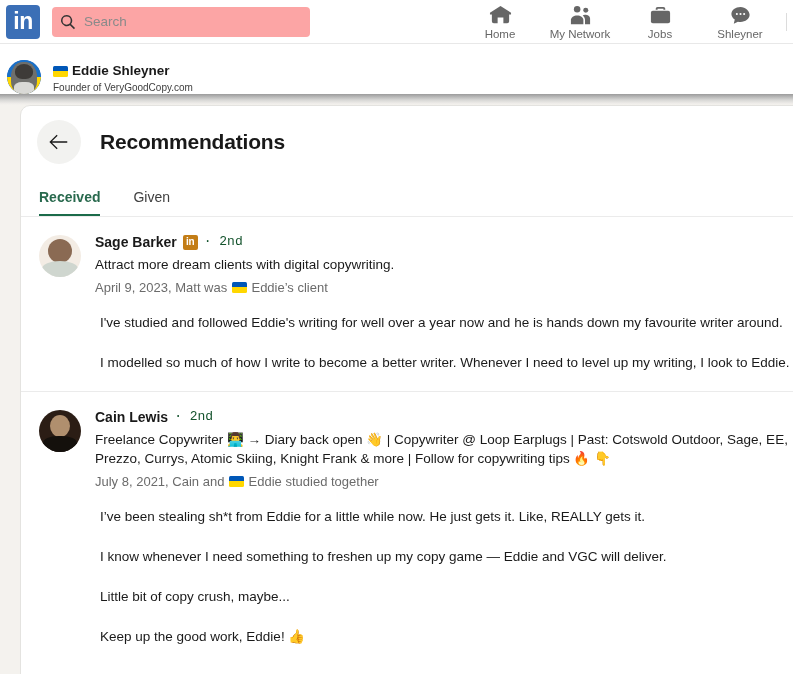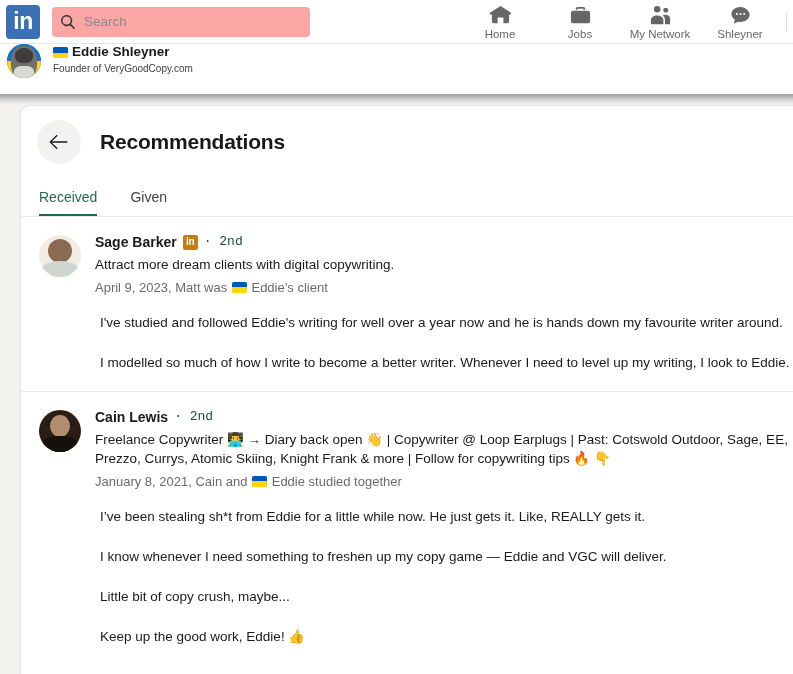--- a/index.html
+++ b/index.html
@@ -100,21 +100,21 @@
     width: 1px;
     height: 18px;
     background: #dcdcdc;
   }
 
   
   .profile-strip {
     background: #ffffff;
     height: 50px;
     display: flex;
-    align-items: flex-start;
+    align-items: flex-end;
     padding-left: 7px;
   }
   .profile-avatar {
     position: relative;
     width: 34px; height: 34px;
     border-radius: 50%;
     flex: 0 0 auto;
     overflow: hidden;
     background: #2d6cc0;
   }
@@ -225,21 +225,21 @@
     color: #404040;
     padding: 8px 0 9px 0;
     margin-right: 33px;
     cursor: pointer;
     border-bottom: 2px solid transparent;
     background: none; border-top: 0; border-left: 0; border-right: 0;
     font-family: "Liberation Sans", sans-serif;
   }
   .tab.active {
     color: #28694d;
-    font-weight: normal;
+    font-weight: bold;
     border-bottom-color: #1b6b4a;
   }
 
   
   .rec-list { padding: 0; }
   .rec {
     padding: 16px 24px 18px 18px;
   }
   .rec + .rec { border-top: 1px solid #ebebeb; }
 
@@ -356,36 +356,36 @@
     </svg>
     <input class="search-input" type="text" value="" placeholder="Search" style="">
   </div>
 
   <div class="nav-items">
     <div class="nav-item">
       <svg width="23" height="23" viewBox="0 0 24 24">
         <path fill="#666" d="M23 9v2h-2v7a2 2 0 01-2 2h-4v-6H9v6H5a2 2 0 01-2-2v-7H1V9l11-7 11 7z"></path>
       </svg>
       <span class="nav-label">Home</span>
-    </div>
-    <div class="nav-item">
-      <svg width="23" height="23" viewBox="0 0 24 24">
-        <path fill="#666" d="M9 3h6a2 2 0 012 2v1h-2V5H9v1H7V5a2 2 0 012-2z"></path>
-        <rect x="2" y="7" width="20" height="13" rx="2" fill="#666"></rect>
-      </svg>
-      <span class="nav-label">Jobs</span>
     </div>
     <div class="nav-item">
       <svg width="23" height="23" viewBox="0 0 24 24">
         <circle cx="8.5" cy="5.5" r="3.4" fill="#666"></circle>
         <circle cx="17.5" cy="6.5" r="2.6" fill="#666"></circle>
         <path fill="#666" d="M2 21v-4.2C2 13.9 5 12 8.5 12s6.5 1.9 6.5 4.8V21H2z"></path>
         <path fill="#666" d="M16.6 11.2c3 0 5.4 1.6 5.4 3.9V21h-5.3v-4.2c0-2-.9-3.7-2.4-4.9.7-.5 1.5-.7 2.3-.7z"></path>
       </svg>
       <span class="nav-label">My Network</span>
+    </div>
+    <div class="nav-item">
+      <svg width="23" height="23" viewBox="0 0 24 24">
+        <path fill="#666" d="M9 3h6a2 2 0 012 2v1h-2V5H9v1H7V5a2 2 0 012-2z"></path>
+        <rect x="2" y="7" width="20" height="13" rx="2" fill="#666"></rect>
+      </svg>
+      <span class="nav-label">Jobs</span>
     </div>
     <div class="nav-item">
       <svg width="23" height="23" viewBox="0 0 24 24">
         <path fill="#666" d="M12 3C6.8 3 2.5 6.3 2.5 10.4c0 2.3 1.4 4.4 3.5 5.7L5 20.6l4.3-2.2c.9.2 1.8.3 2.7.3 5.2 0 9.5-3.3 9.5-7.4S17.2 3 12 3z"></path>
         <circle cx="8.2" cy="10.4" r="1.1" fill="#fff"></circle>
         <circle cx="12" cy="10.4" r="1.1" fill="#fff"></circle>
         <circle cx="15.8" cy="10.4" r="1.1" fill="#fff"></circle>
       </svg>
       <span class="nav-label">Shleyner</span>
     </div>
@@ -454,21 +454,21 @@
       <div class="rec">
         <div class="rec-head">
           <div class="rec-avatar av-cain"></div>
           <div class="rec-meta">
             <div class="rec-name-row">
               <span class="rec-name">Cain Lewis</span>
               <span class="degree">· 2nd</span>
             </div>
             <div class="rec-headline">Freelance Copywriter 👨‍💻 → Diary back open 👋 | Copywriter @ Loop Earplugs | Past: Cotswold Outdoor, Sage, EE, Prezzo, Currys, Atomic Skiing, Knight Frank &amp; more | Follow for copywriting tips 🔥 👇</div>
             <div class="rec-date">
-              <span>January 8, 2021, Cain and </span><span class="flag-ua"></span><span> Eddie studied together</span>
+              <span>July 8, 2021, Cain and </span><span class="flag-ua"></span><span> Eddie studied together</span>
             </div>
           </div>
         </div>
         <div class="rec-body">
           <p>I’ve been stealing sh*t from Eddie for a little while now. He just gets it. Like, REALLY gets it.</p>
           <p>I know whenever I need something to freshen up my copy game — Eddie and VGC will deliver.</p>
           <p>Little bit of copy crush, maybe...</p>
           <p>Keep up the good work, Eddie! 👍</p>
         </div>
       </div>

